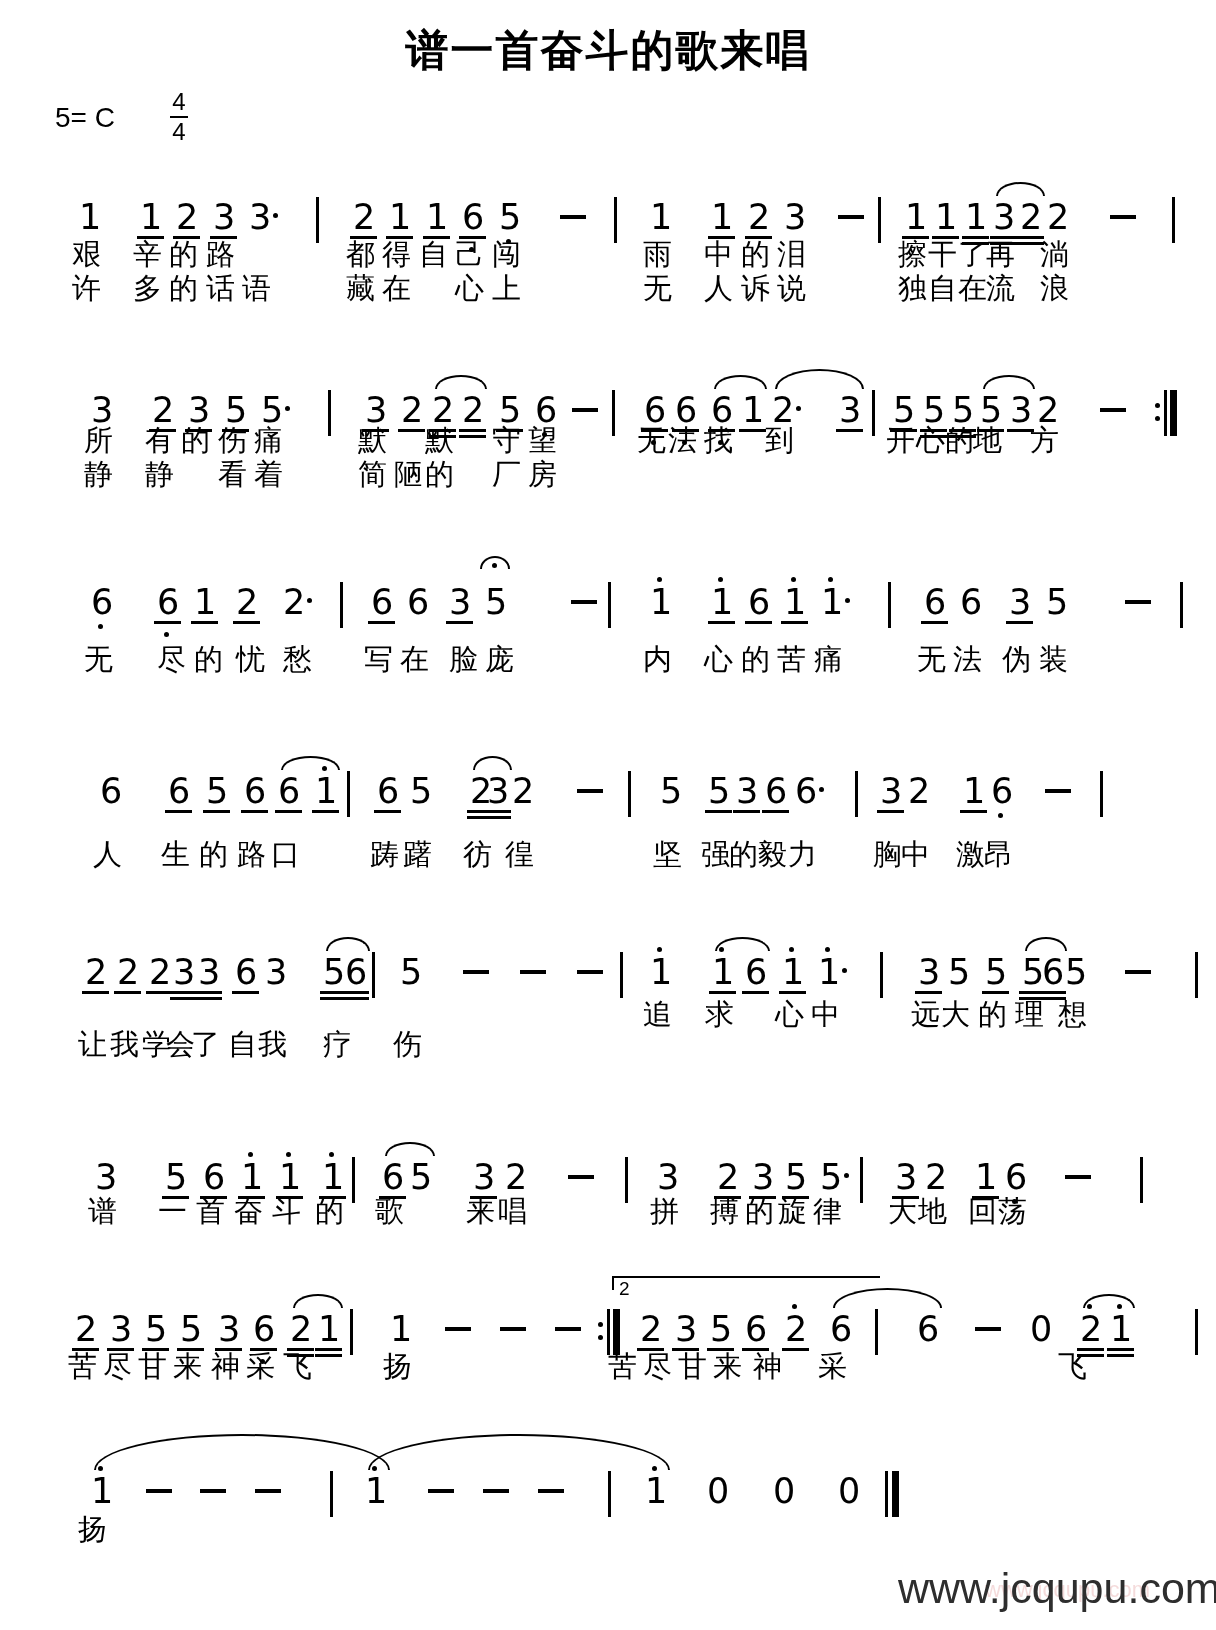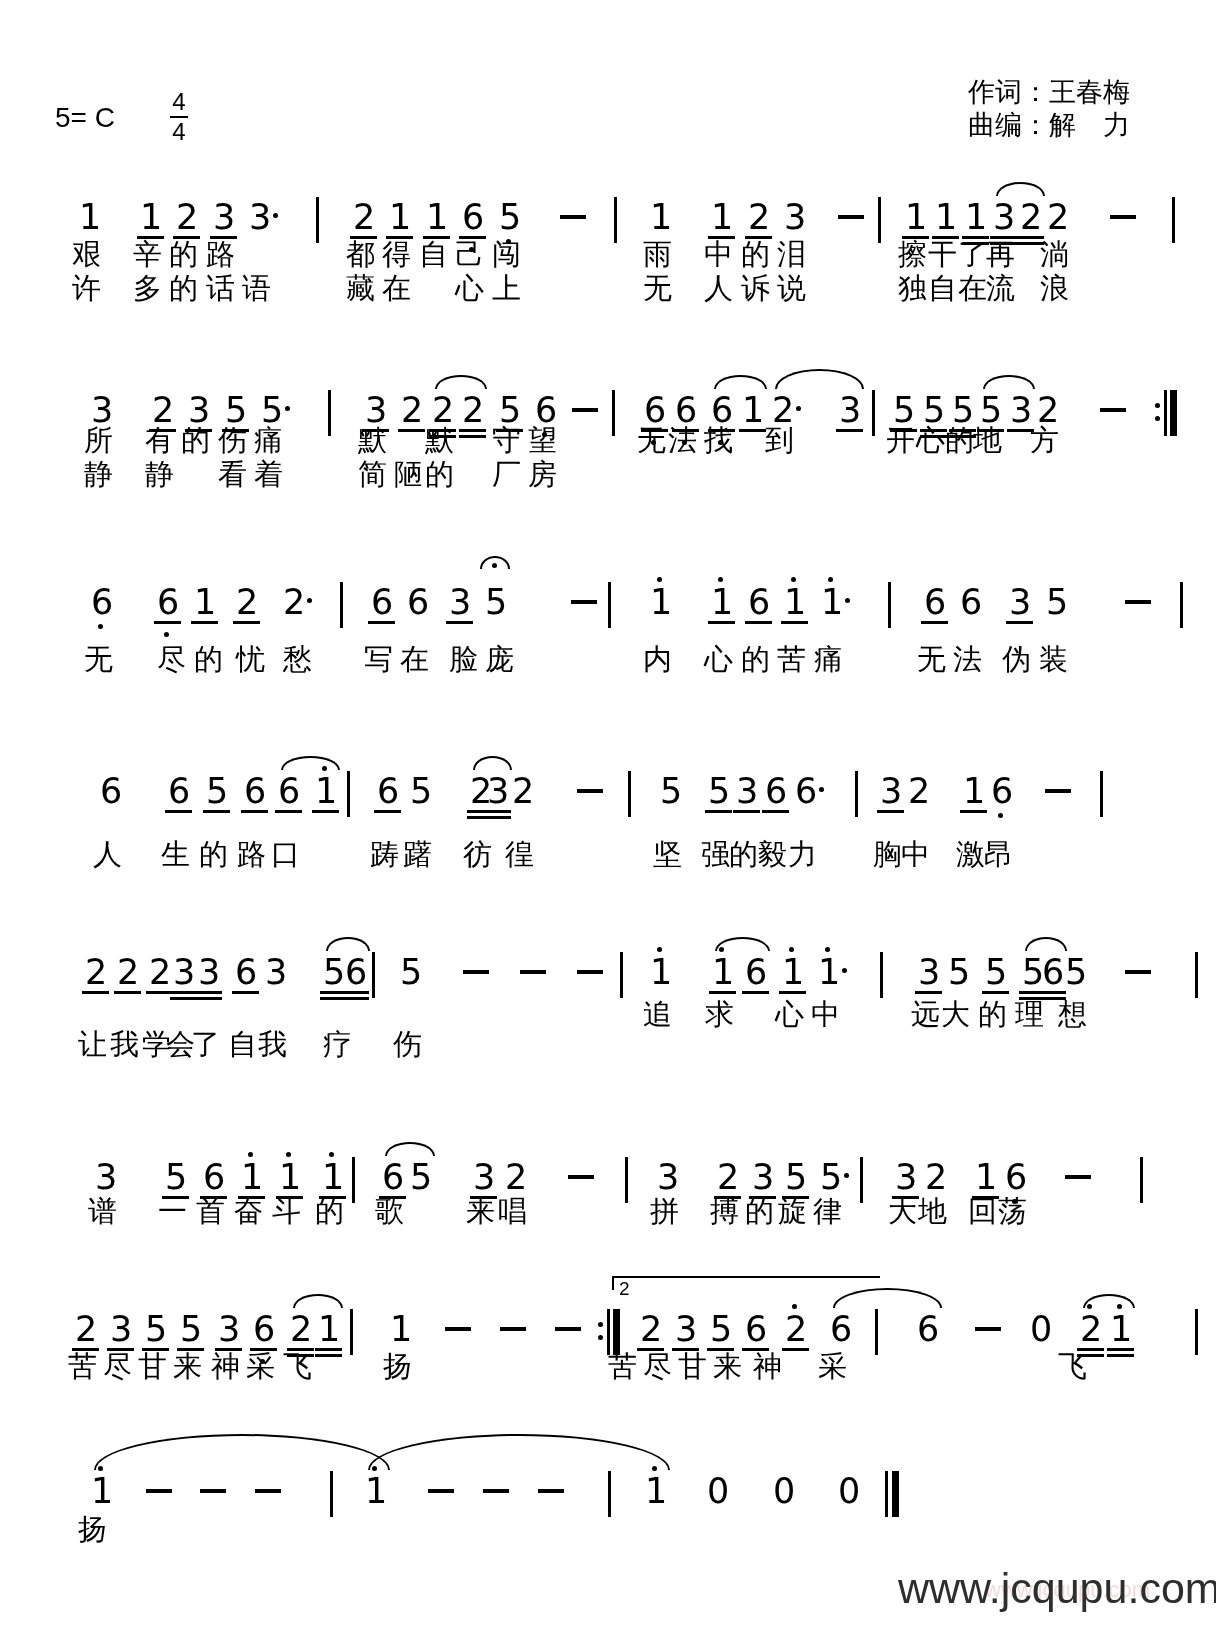--- a/index.html
+++ b/index.html
@@ -22,24 +22,21 @@
   .dot{position:absolute;width:5px;height:5px;border-radius:50%;background:#000;}
   .slur{position:absolute;border:2px solid #000;border-bottom:none;background:transparent;
         border-radius:50% 50% 0 0 / 100% 100% 0 0;box-sizing:border-box;}
   .volta{position:absolute;border-top:2px solid #000;border-left:2px solid #000;height:14px;box-sizing:border-box;}
   .volta-num{position:absolute;font-size:19px;line-height:1;}
 </style>
 </head>
 <body>
 
 <div class="page">
-  <div class="credits">
-    <div>作词：王春梅</div>
-    <div>曲编：解　力</div>
-  </div>
+  <div class="title">谱一首奋斗的歌来唱</div>
   <div class="keysig">5= C</div>
   <div class="meter">
     <div>4</div>
     <div class="frline"></div>
     <div>4</div>
   </div>
   <div id="score">
       <span class="note" style="left: 79px; top: 200px;">1</span>
       <span class="note" style="left: 140px; top: 200px;">1</span>
       <div class="uline" style="left: 137px; top: 236px; width: 27px;"></div>

